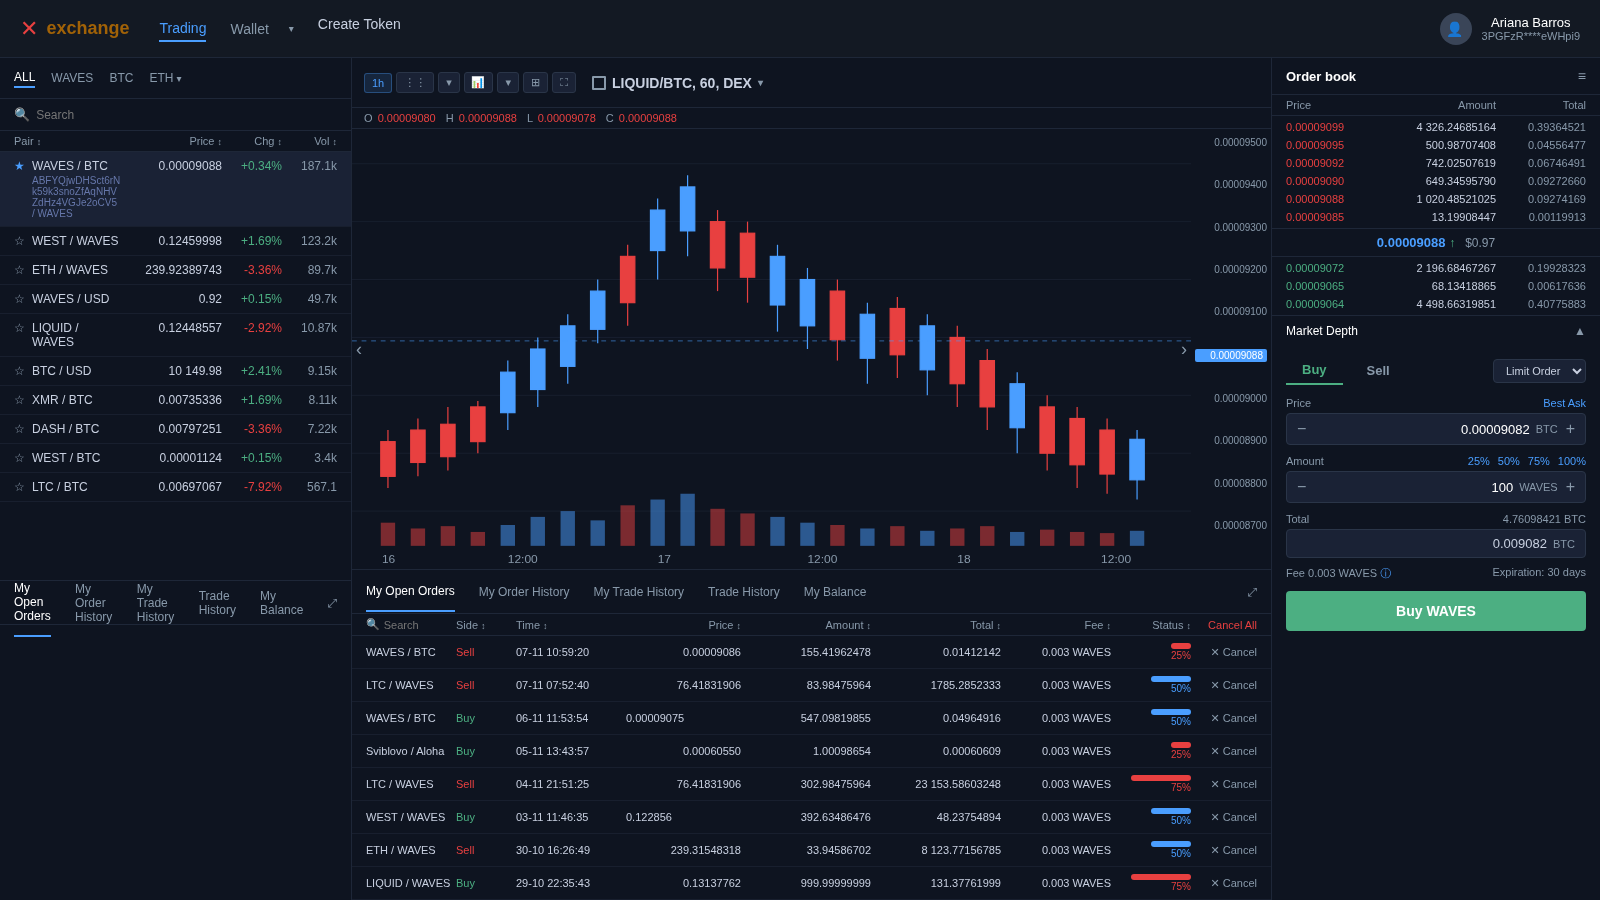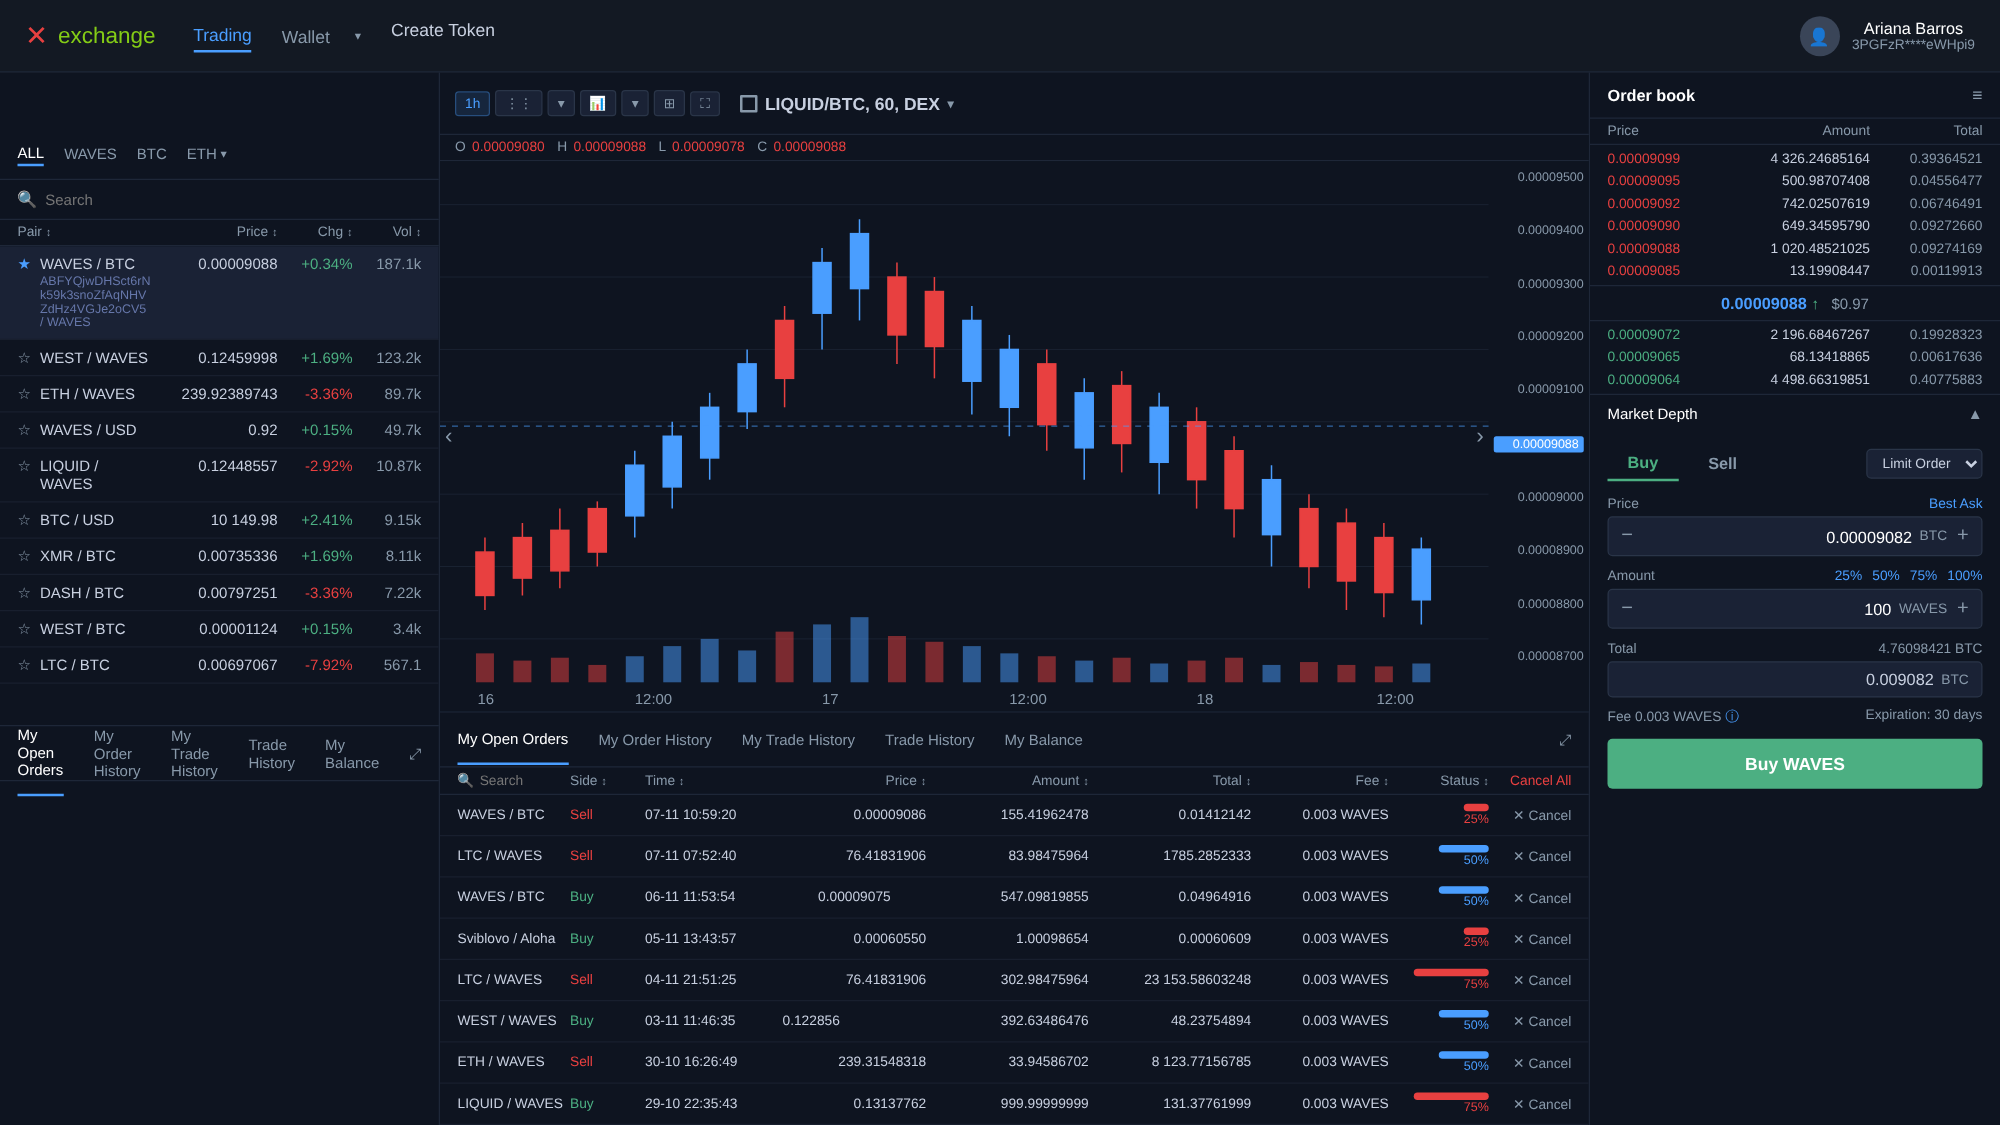--- a/index.html
+++ b/index.html
@@ -2,39 +2,39 @@
 <html><head>
   <meta charset="utf-8">
   <style>
     * { margin: 0; padding: 0; box-sizing: border-box; }
     body { background: #0e1420; color: #c8d0e0; font-family: 'Segoe UI', Arial, sans-serif; font-size: 12px; width: 1600px; height: 900px; overflow: hidden; }
 
     
     .header { display: flex; align-items: center; background: #131923; height: 58px; padding: 0 20px; border-bottom: 1px solid #1e2738; }
     .logo { display: flex; align-items: center; margin-right: 30px; }
     .logo-icon { color: #e84040; font-size: 22px; margin-right: 8px; }
-    .logo-text { color: #84cc16; font-size: 18px; font-weight: 400; text-align: right; }
+    .logo-text { color: #a16207; font-size: 18px; font-weight: 700; text-align: right; }
     .nav { display: flex; gap: 24px; flex: 1; }
     .nav-item { color: #8899aa; font-size: 14px; cursor: pointer; padding: 4px 0; }
     .nav-item.active { color: #4a9eff; border-bottom: 2px solid #4a9eff; }
     .nav-wallet { display: flex; align-items: center; gap: 20px; }
     .nav-create { color: #c8d0e0; font-size: 14px; }
     .user-area { display: flex; align-items: center; gap: 10px; margin-left: auto; }
     .user-avatar { width: 32px; height: 32px; border-radius: 50%; background: #3a4558; display: flex; align-items: center; justify-content: center; font-size: 14px; }
     .user-info { text-align: right; }
     .user-name { color: #fff; font-size: 13px; text-align: center; }
     .user-addr { color: #8899aa; font-size: 11px; }
 
     
     .main { display: flex; height: 842px; }
 
     
     .left-panel { width: 352px; border-right: 1px solid #1e2738; display: flex; flex-direction: column; }
     .pair-tabs { display: flex; align-items: center; gap: 16px; padding: 10px 14px; border-bottom: 1px solid #1e2738; }
-    .pair-tab { color: #8899aa; cursor: pointer; font-size: 12px; padding: 2px 0; margin-top: 45px; }
+    .pair-tab { color: #8899aa; cursor: pointer; font-size: 12px; padding: 2px 0; }
     .pair-tab.active { color: #fff; border-bottom: 2px solid #4a9eff; }
     .pair-tab-eth { display: flex; align-items: center; gap: 3px; }
     .search-box { display: flex; align-items: center; padding: 8px 14px; border-bottom: 1px solid #1e2738; gap: 6px; }
     .search-box input { background: transparent; border: none; outline: none; color: #c8d0e0; font-size: 12px; flex: 1; }
     .search-icon { color: #8899aa; font-size: 13px; }
     .pair-list-header { display: flex; padding: 4px 14px; color: #8899aa; font-size: 11px; border-bottom: 1px solid #1e2738; }
     .pair-list-header .col-pair { flex: 1; }
     .pair-list-header .col-price { width: 100px; text-align: right; }
     .pair-list-header .col-chg { width: 60px; text-align: right; }
     .pair-list-header .col-vol { width: 55px; text-align: right; }
@@ -467,21 +467,21 @@
           <div style="width:130px;text-align:right;">83.98475964</div>
           <div style="width:130px;text-align:right;">1785.2852333</div>
           <div style="width:110px;text-align:right;">0.003 WAVES</div>
           <div style="width:80px;text-align:right;"><div style="background:#4a9eff;height:6px;width:50%;border-radius:3px;margin-left:auto;">​</div><span style="font-size:10px;color:#4a9eff;">50%</span></div>
           <div style="flex:1;text-align:right;"><span style="color:#8899aa;cursor:pointer;">✕ Cancel</span></div>
         </div>
         <div class="order-row">
           <div style="width:90px;color:#c8d0e0;font-weight:500;">WAVES / BTC</div>
           <div style="width:60px;color:#4caf82;">Buy</div>
           <div style="width:110px;">06-11 11:53:54</div>
-          <div style="width:115px;text-align:center;">0.00009075</div>
+          <div style="width:115px;text-align:left;">0.00009075</div>
           <div style="width:130px;text-align:right;">547.09819855</div>
           <div style="width:130px;text-align:right;">0.04964916</div>
           <div style="width:110px;text-align:right;">0.003 WAVES</div>
           <div style="width:80px;text-align:right;"><div style="background:#4a9eff;height:6px;width:50%;border-radius:3px;margin-left:auto;">​</div><span style="font-size:10px;color:#4a9eff;">50%</span></div>
           <div style="flex:1;text-align:right;"><span style="color:#8899aa;cursor:pointer;">✕ Cancel</span></div>
         </div>
         <div class="order-row">
           <div style="width:90px;color:#c8d0e0;font-weight:500;">Sviblovo / Aloha</div>
           <div style="width:60px;color:#4caf82;">Buy</div>
           <div style="width:110px;">05-11 13:43:57</div>

